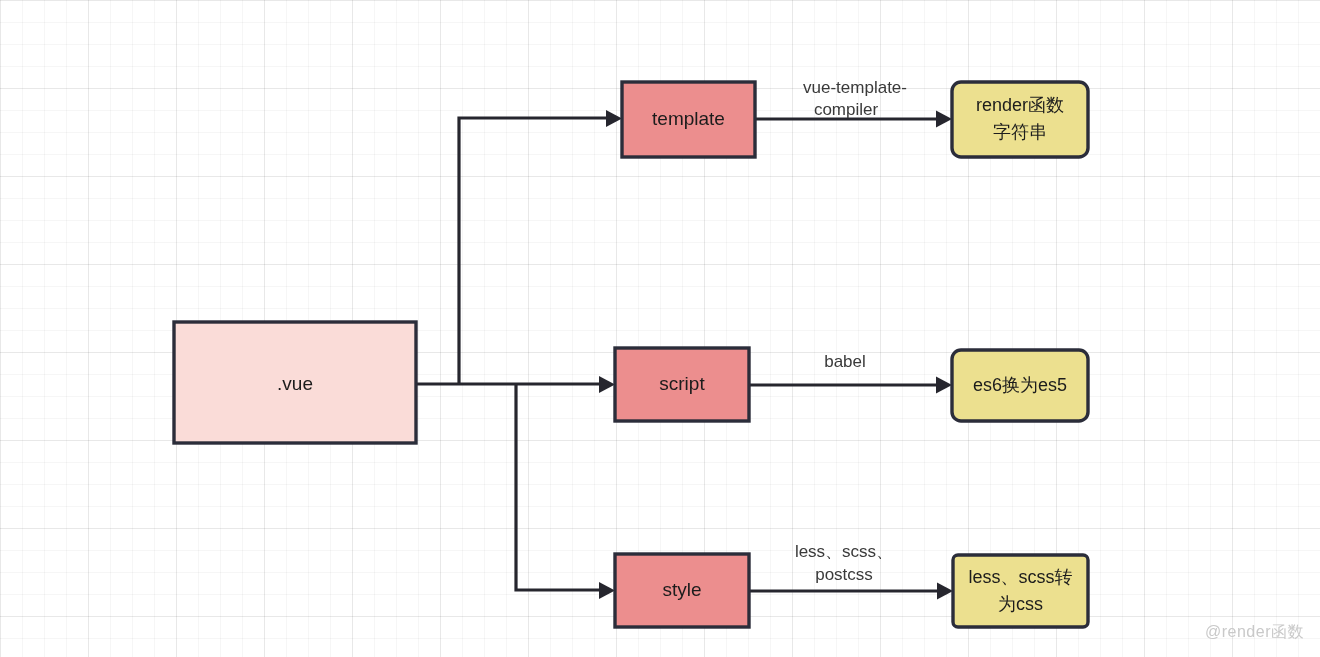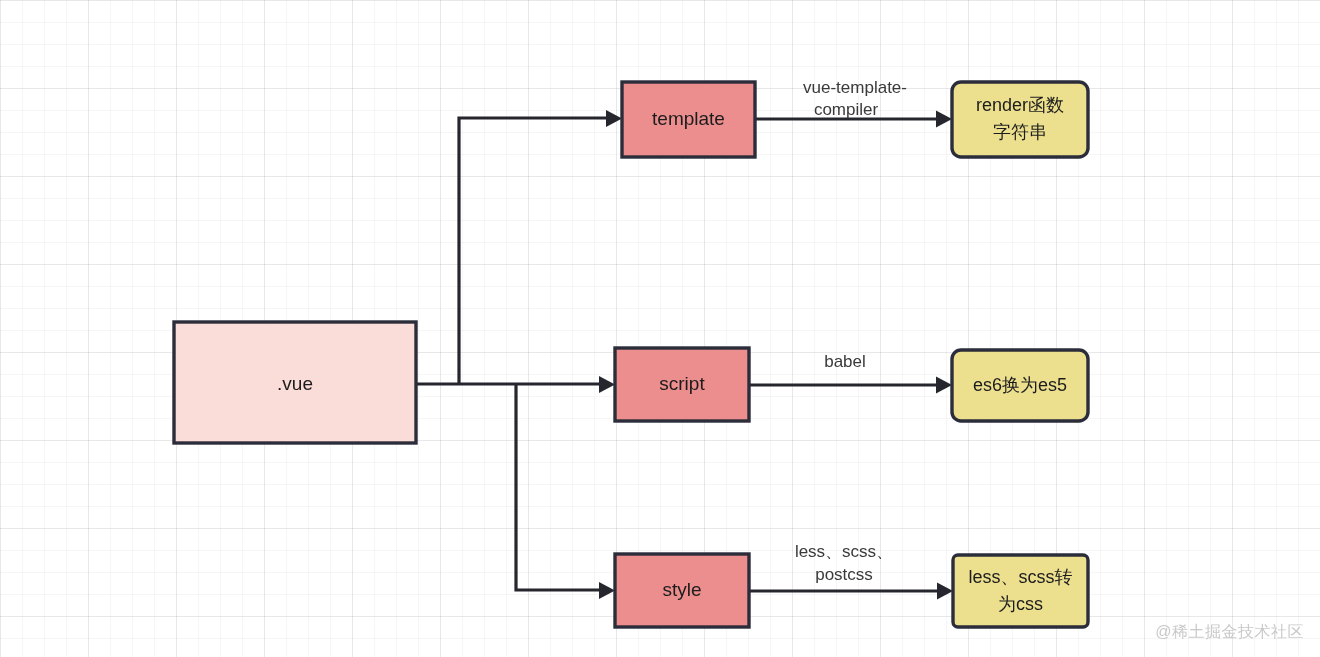--- a/index.html
+++ b/index.html
@@ -158,15 +158,15 @@
       <text class="edge-label" x="845" y="367">babel</text>
     </g>
 
     <g>
       <text class="edge-label" x="844" y="557">less、scss、</text>
       <text class="edge-label" x="844" y="580">postcss</text>
     </g>
 
   </svg>
 
-  <div class="watermark">@稀土掘金技术社区</div>
+  <div class="watermark">@render函数</div>
 
 </div>
 
 </body></html>

